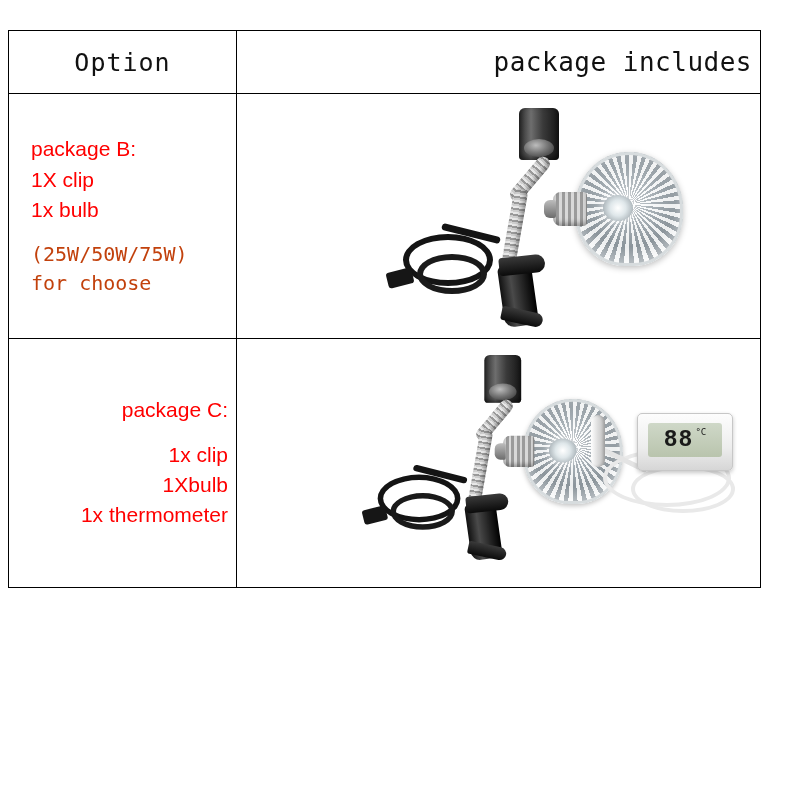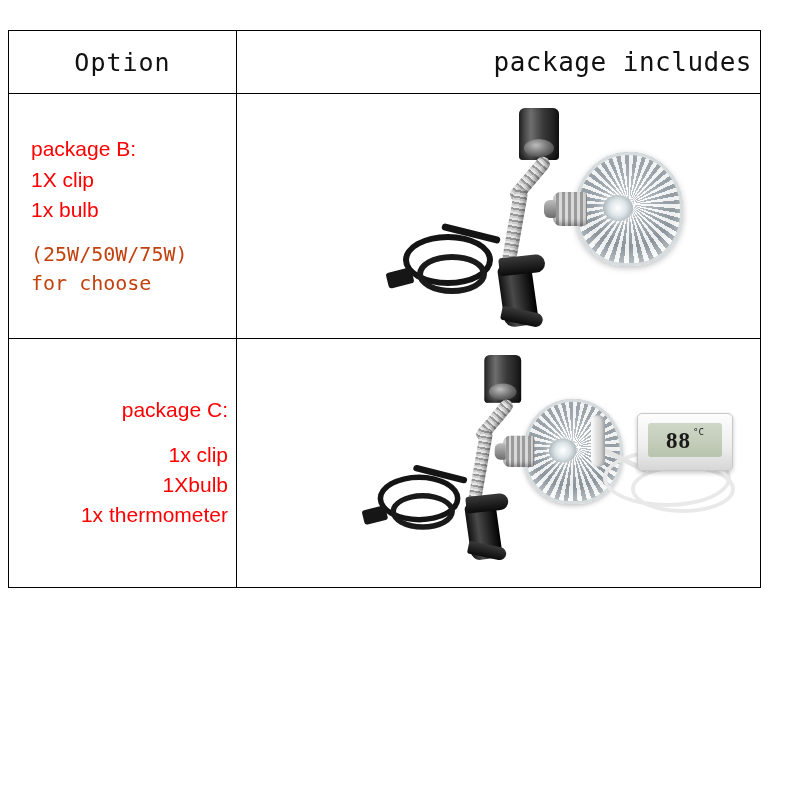--- a/index.html
+++ b/index.html
@@ -266,21 +266,21 @@
     width: 74px;
     height: 34px;
     background: linear-gradient(180deg,#cfd8c8 0%, #b9c4ad 100%);
     border-radius: 3px;
     display: flex;
     align-items: center;
     justify-content: center;
     overflow: hidden;
   }
   .thermo .digits {
-    font-family: Liberation Serif, serif;
+    font-family: Liberation Mono, monospace;
     font-size: 23px;
     font-weight: bold;
     color: #1a1a1a;
     letter-spacing: 1px;
     line-height: 1;
   }
   .thermo .unit {
     font-family: "DejaVu Sans Mono", monospace;
     font-size: 9px;
     color: #1a1a1a;

